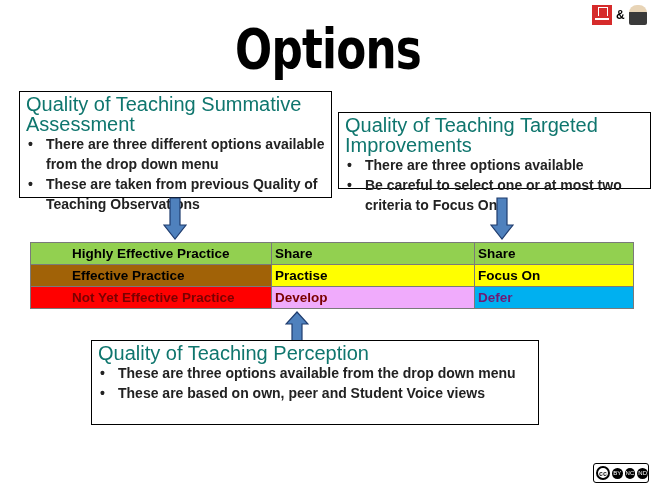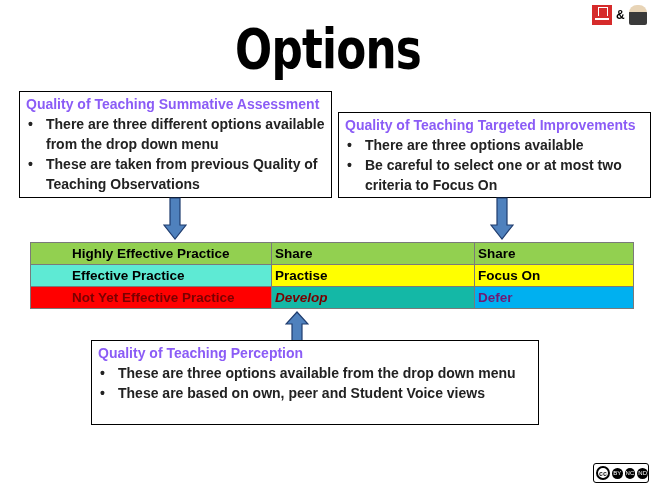--- a/index.html
+++ b/index.html
@@ -18,21 +18,21 @@
   .logo-book::before { content:""; position:absolute; left:6px; top:2px; width:8px; height:8px; border:1px solid #fff; border-bottom:none; }
   .logo-book::after { content:""; position:absolute; left:3px; top:13px; width:14px; height:2px; background:#fff; }
   .amp { font-weight:bold; font-size:12px; color:#000; }
   .person { width:18px; height:20px; background:linear-gradient(#e8d4b6 0 35%, #3a3a3a 35% 100%); border-radius:8px 8px 2px 2px; }
 
   .box {
     position:absolute; border:1px solid #000; background:#fff;
     font-family:"Liberation Sans", sans-serif; font-size:14px; line-height:20px; padding:2px 6px 4px 6px;
     box-sizing:border-box;
   }
-  .box .heading { font-weight:bold; color:#8b5cf6; font-size:14px; }
+  .box .heading { font-weight:normal; color:#0f766e; font-size:20px; }
   .box ul { margin:0; padding:0; list-style:none; }
   .box li { position:relative; padding-left:20px; color:#222;font-weight:bold; }
   .box li::before { content:"•"; position:absolute; left:2px; top:0; }
 
   .arrow { position:absolute; }
 
   .grid {
     position:absolute; left:30px; top:242px; width:604px;
     border-top:1px solid #bbb; border-collapse:collapse;
     font-family:"Liberation Sans", sans-serif; font-weight:bold; font-size:13.5px;
@@ -56,21 +56,21 @@
 </div>
 
 <div class="box" style="left:19px; top:91px; width:313px; height:107px;">
   <div class="heading">Quality of Teaching Summative Assessment</div>
   <ul>
     <li>There are three different options available from the drop down menu</li>
     <li>These are taken from previous Quality of Teaching Observations</li>
   </ul>
 </div>
 
-<div class="box" style="left:338px; top:112px; width:313px; height:86px;">
+<div class="box" style="left:338px; top:112px; width:313px; height:77px;">
   <div class="heading">Quality of Teaching Targeted Improvements</div>
   <ul>
     <li>There are three options available</li>
     <li>Be careful to select one or at most two criteria to Focus On</li>
   </ul>
 </div>
 
 <svg class="arrow" style="left:163px; top:197px;" width="24" height="44" viewBox="0 0 24 44">
   <polygon points="7,1 17,1 17,28 23,28 12,42 1,28 7,28" fill="#4f81bd" stroke="#1f3c6e" stroke-width="1.2"></polygon>
 </svg>
@@ -79,27 +79,27 @@
 </svg>
 
 <table class="grid">
   <tbody>
       <tr>
     <td class="c1" style="background:#92d050;">Highly Effective Practice</td>
     <td class="c2" style="background:#92d050;">Share</td>
     <td style="background:#92d050;">Share</td>
   </tr>
   <tr>
-    <td class="c1" style="background:#5eead4;">Effective Practice</td>
+    <td class="c1" style="background:#a16207;">Effective Practice</td>
     <td class="c2" style="background:#ffff00;">Practise</td>
     <td style="background:#ffff00;">Focus On</td>
   </tr>
   <tr>
     <td class="c1" style="background:#ff0000; color:#7a0000;">Not Yet Effective Practice</td>
-    <td class="c2" style="background:#14b8a6; color:#7a0000;font-style:italic;">Develop</td>
+    <td class="c2" style="background:#f0abfc; color:#7a0000;">Develop</td>
     <td style="background:#00b0f0; color:#701a75;">Defer</td>
   </tr>
 </tbody>
   </table>
 
 <svg class="arrow" style="left:285px; top:311px;" width="24" height="32" viewBox="0 0 24 32">
   <polygon points="12,1 23,13 17,13 17,31 7,31 7,13 1,13" fill="#4f81bd" stroke="#1f3c6e" stroke-width="1.2"></polygon>
 </svg>
 
 <div class="box" style="left:91px; top:340px; width:448px; height:85px;">

